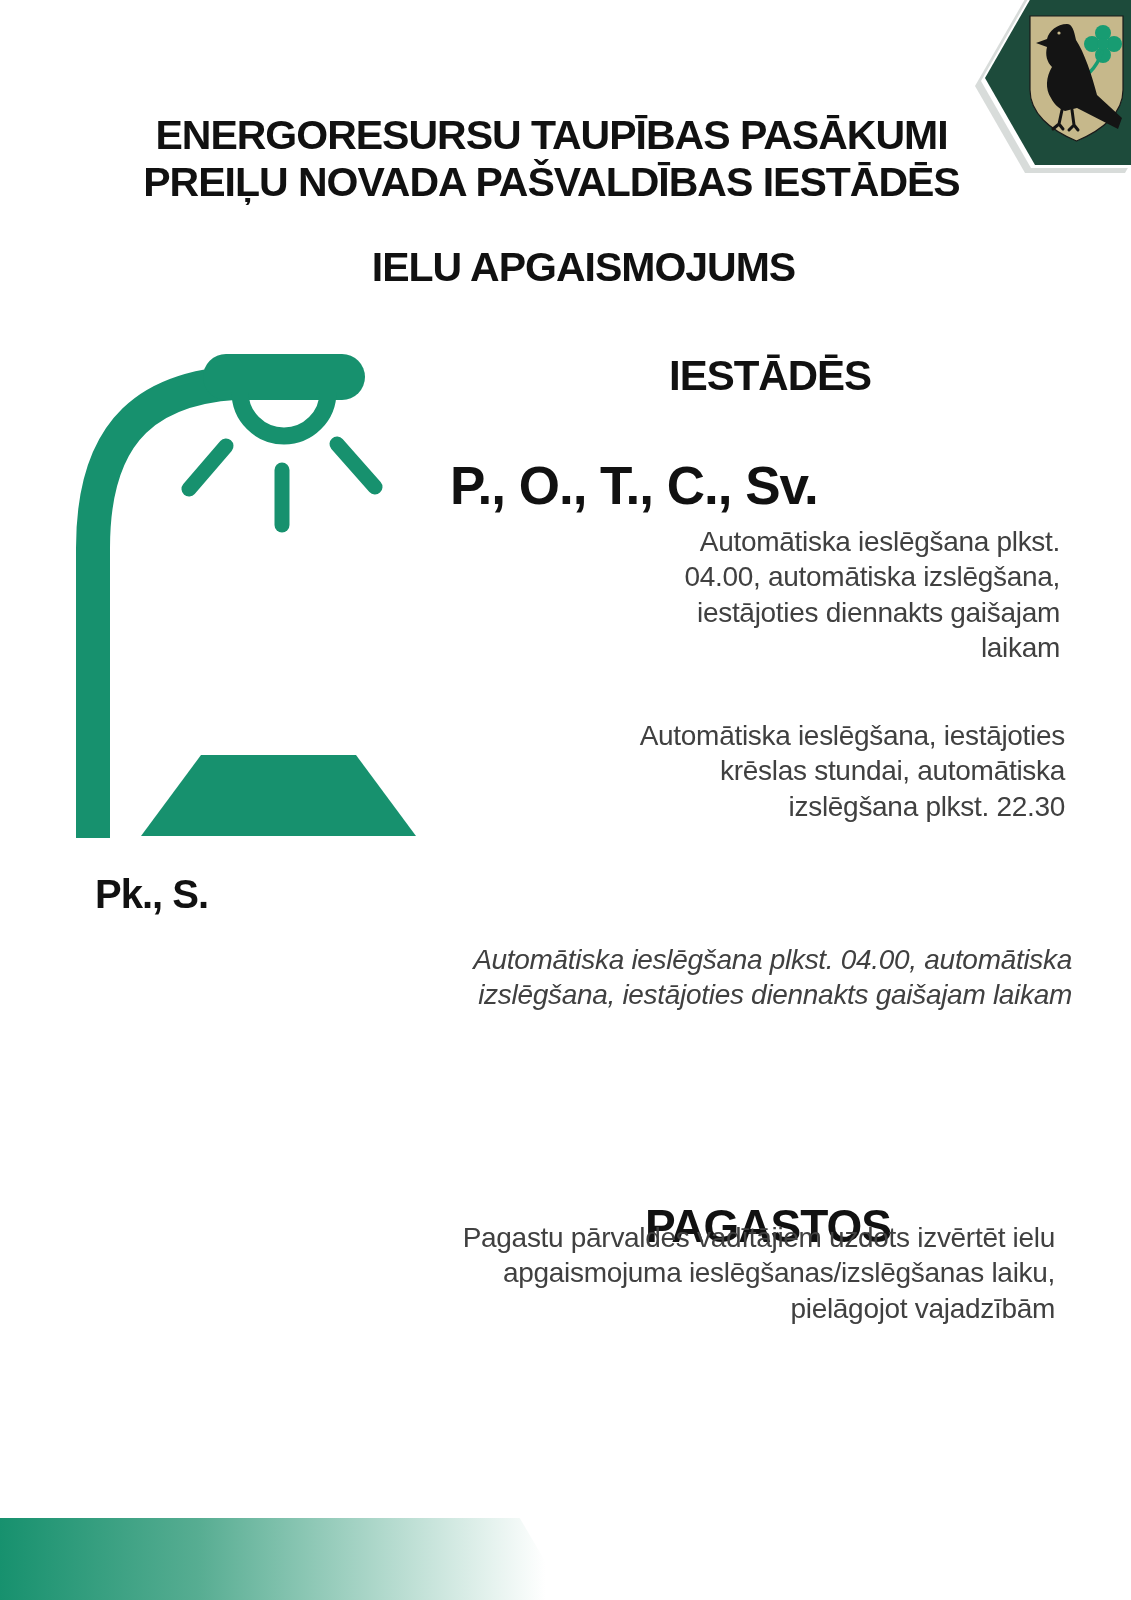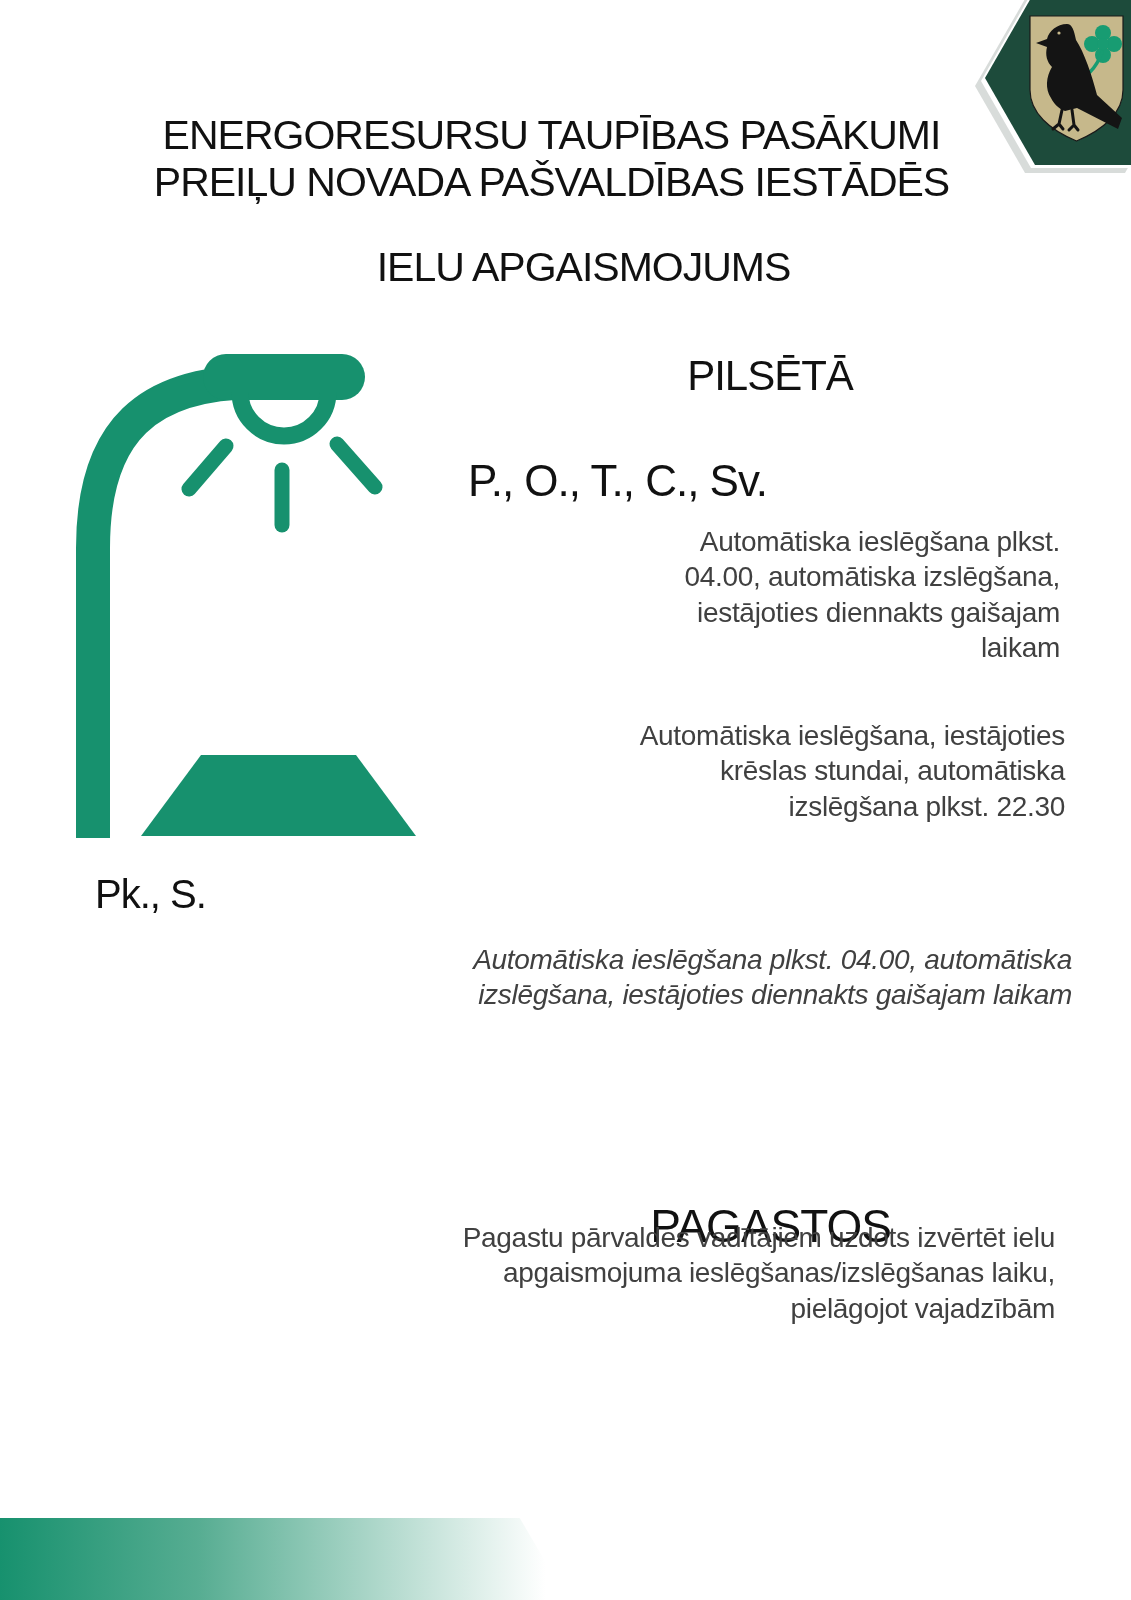--- a/index.html
+++ b/index.html
@@ -17,21 +17,21 @@
   .page {
     position: relative;
     width: 1131px;
     height: 1600px;
     margin: 0 auto;
     background: #ffffff;
     overflow: hidden;
     font-family: "Liberation Sans", "DejaVu Sans", sans-serif;
   }
   .heading {
-    font-weight: 400;
+    font-weight: 700;
     color: var(--heading-black);
     letter-spacing: -1px;
     line-height: 1.14;
     white-space: pre-line;
   }
   .bodytext {
     font-size: 28px;
     line-height: 1.26;
     color: var(--body-gray);
     letter-spacing: -0.3px;
@@ -50,21 +50,21 @@
     top: 244px; left: 0; right: 0;
     padding-right: 10px;
     text-align: center;
     font-size: 41px;
     margin-left: 46px;
   }
   .logo-svg { position: absolute; top: 0; right: 0; width: 180px; height: 180px; }
   .lamp-svg { position: absolute; top: 330px; left: 60px; width: 380px; height: 520px; }
 
   .sec-pilseta   { position: absolute; top: 352px;  left: 440px; width: 660px; text-align: center; font-size: 42px; }
-  .lbl-weekdays  { position: absolute; top: 456px;  left: 468px; font-size: 44px; }
+  .lbl-weekdays  { position: absolute; top: 456px;  left: 450px; font-size: 53px; }
   .p-weekdays-on   { position: absolute; top: 524px; left: 440px; width: 620px; }
   .p-weekdays-dusk { position: absolute; top: 718px; left: 440px; width: 625px; }
   .lbl-weekend   { position: absolute; top: 872px;  left: 95px; font-size: 40px; }
   .p-weekend-on    { position: absolute; top: 942px;  left: 112px; width: 960px; font-style: italic; }
   .p-weekend-dusk  { position: absolute; top: 1056px; left: 95px; width: 960px; }
   .sec-pagastos  { position: absolute; top: 1200px; right: 240px; font-size: 46px; }
   .p-parish        { position: absolute; top: 1220px; left: 95px; width: 960px; }
 
   .bottom-band {
     position: absolute;
@@ -119,21 +119,21 @@
     <rect class="fill-accent" x="143" y="24" width="162" height="46" rx="23"></rect>
     <path class="stroke-accent" d="M 180 62 A 44 44 0 0 0 268 62" stroke-width="17"></path>
     <g class="stroke-accent" stroke-width="15" stroke-linecap="round">
       <line x1="129" y1="159" x2="166" y2="116"></line>
       <line x1="222" y1="140" x2="222" y2="195"></line>
       <line x1="277" y1="114" x2="315" y2="157"></line>
     </g>
     <polygon class="fill-accent" points="141,425 296,425 356,506 81,506"></polygon>
   </svg>
 
-  <h2 class="heading sec-pilseta">PILSĒTĀ</h2>
+  <h2 class="heading sec-pilseta">IESTĀDĒS</h2>
   <h3 class="heading lbl-weekdays">P., O., T., C., Sv.</h3>
   <p class="bodytext p-weekdays-on">Automātiska ieslēgšana plkst.
 04.00, automātiska izslēgšana,
 iestājoties diennakts gaišajam
 laikam</p>
   <p class="bodytext p-weekdays-dusk">Automātiska ieslēgšana, iestājoties
 krēslas stundai, automātiska
 izslēgšana plkst. 22.30</p>
 
   <h3 class="heading lbl-weekend">Pk., S.</h3>

